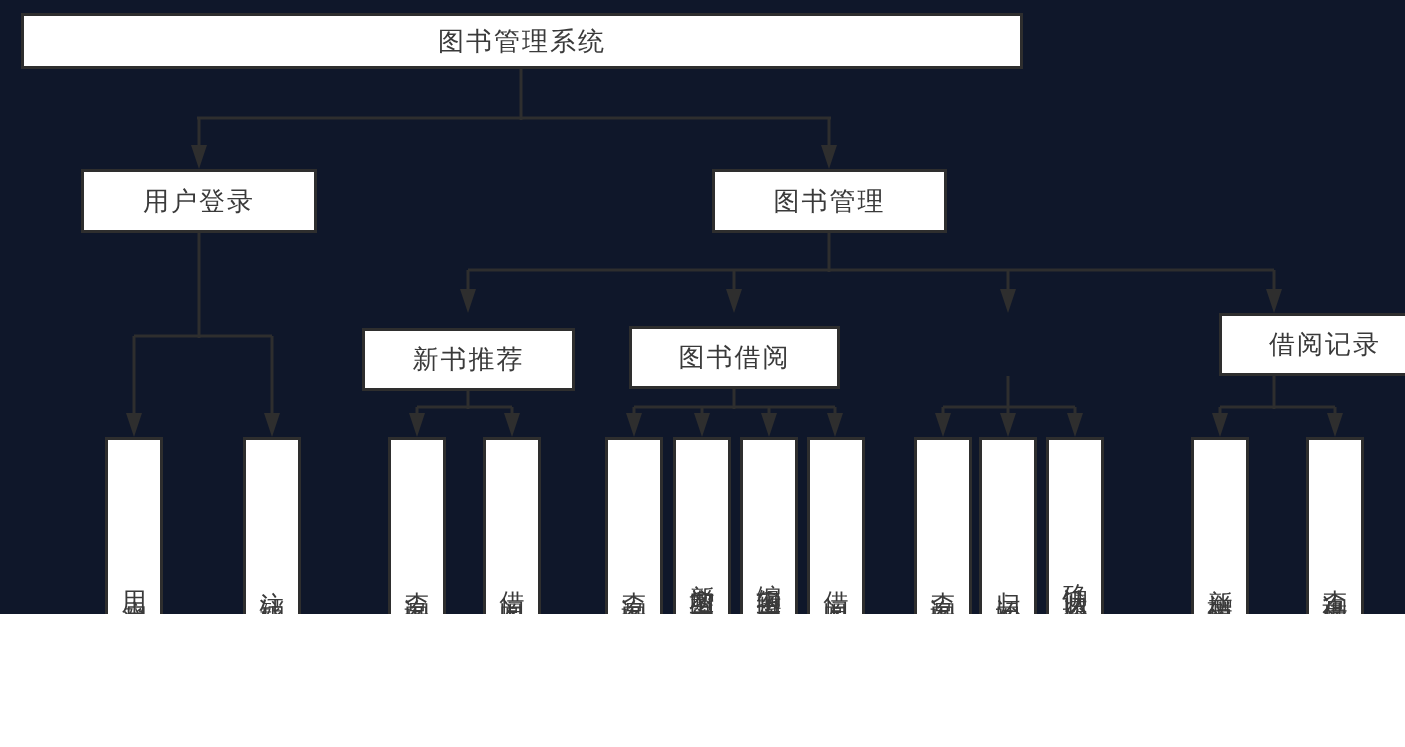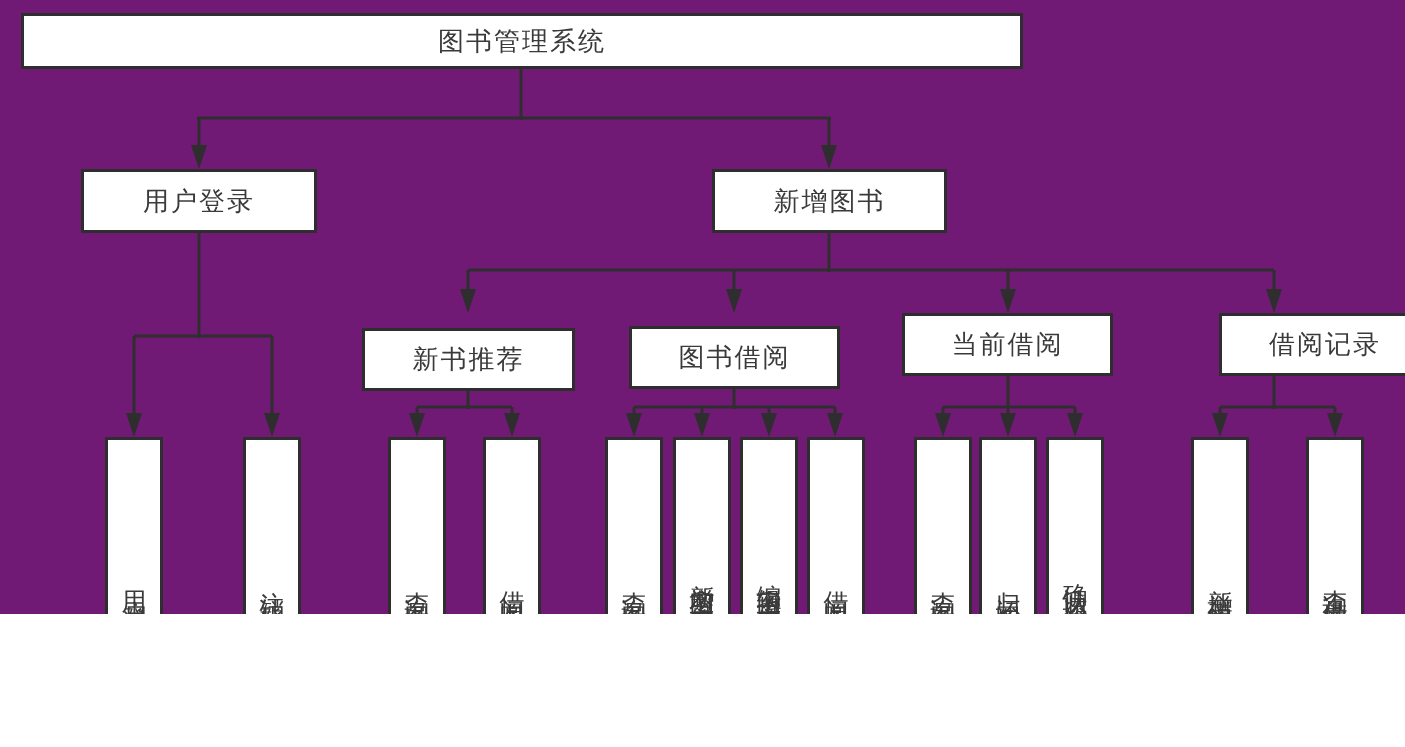--- a/index.html
+++ b/index.html
@@ -1,20 +1,20 @@
 <!DOCTYPE html>
 <html><head>
 <meta charset="utf-8">
 <style>
   html, body { margin: 0; padding: 0; background: #ffffff; }
   #canvas {
     position: relative;
     width: 1405px;
     height: 614px;
-    background: #701a75;
+    background: #0f172a;
     font-family: "Liberation Sans", sans-serif;
     overflow: hidden;
   }
   #connectors {
     position: absolute;
     left: 0; top: 0;
     width: 1405px; height: 747px;
   }
   .node {
     position: absolute;
@@ -114,31 +114,28 @@
   </svg>
 
   <div class="node hbox" style="left:21px;top:13px;width:1002px;height:56px">
     <span class="lbl">图书管理系统</span>
   </div>
 
   <div class="node hbox" style="left:81px;top:169px;width:236px;height:64px">
     <span class="lbl">用户登录</span>
   </div>
   <div class="node hbox" style="left:712px;top:169px;width:235px;height:64px">
-    <span class="lbl">新增图书</span>
+    <span class="lbl">图书管理</span>
   </div>
 
   <div class="node hbox" style="left:362px;top:328px;width:213px;height:63px">
     <span class="lbl">新书推荐</span>
   </div>
   <div class="node hbox" style="left:629px;top:326px;width:211px;height:63px">
     <span class="lbl">图书借阅</span>
-  </div>
-  <div class="node hbox" style="left:902px;top:313px;width:211px;height:63px">
-    <span class="lbl">当前借阅</span>
   </div>
   <div class="node hbox" style="left:1219px;top:313px;width:212px;height:63px">
     <span class="lbl">借阅记录</span>
   </div>
 
   <div class="node vbox" style="left:105px">
     <span class="vtext">用户登录</span>
   </div>
   <div class="node vbox" style="left:243px">
     <span class="vtext">注销登录</span>

